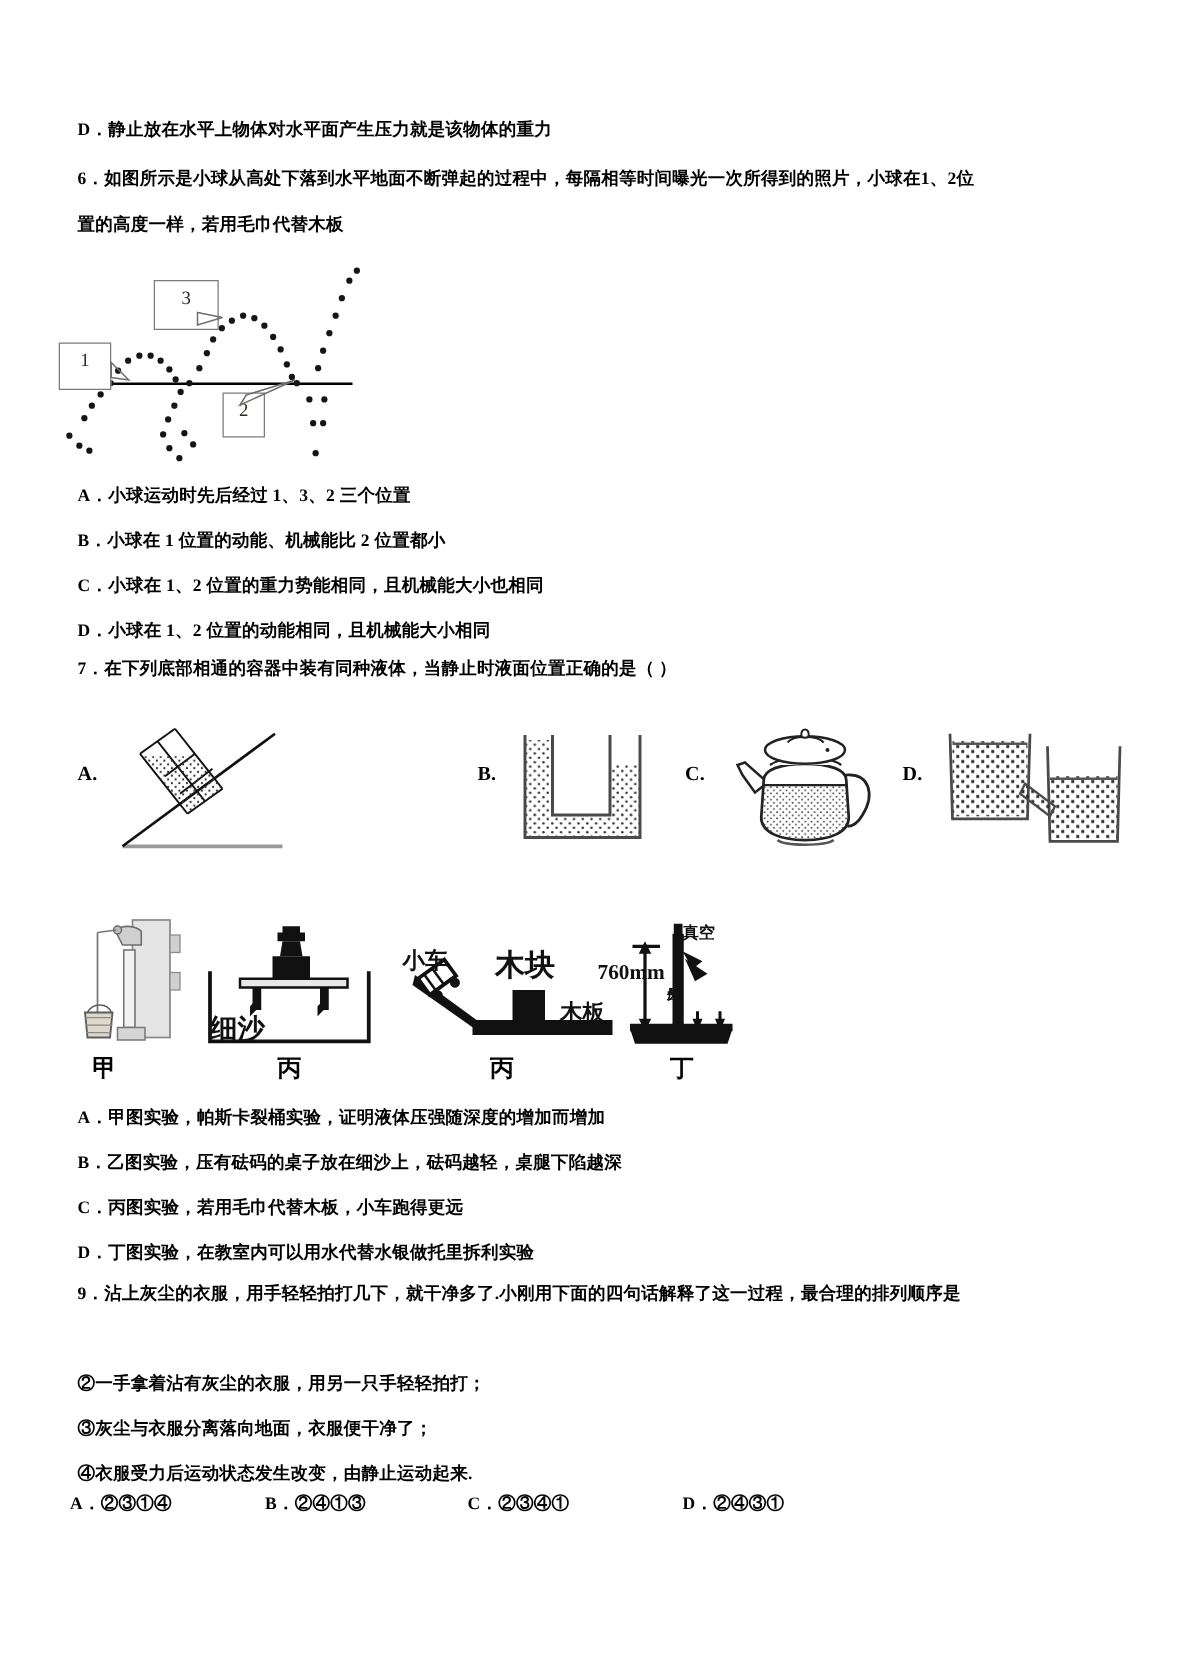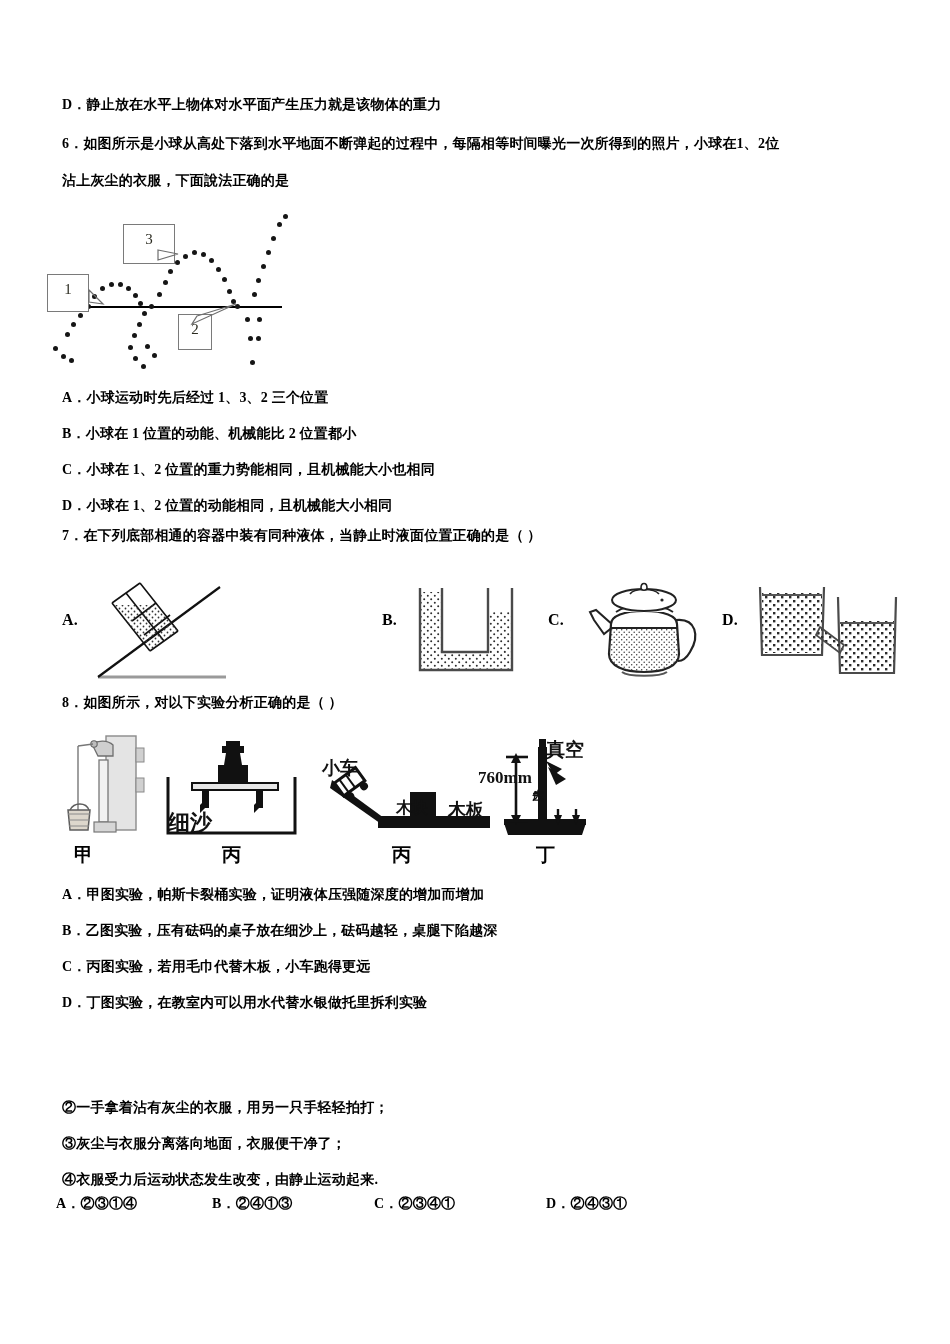--- a/index.html
+++ b/index.html
@@ -90,21 +90,21 @@
   }
 </style>
 </head>
 <body>
 
 <div class="page">
 
   <div class="line" style="left:62px; top:97px;">D．静止放在水平上物体对水平面产生压力就是该物体的重力</div>
 
   <div class="line" style="left:62px; top:136px;">6．如图所示是小球从高处下落到水平地面不断弹起的过程中，每隔相等时间曝光一次所得到的照片，小球在1、2位</div>
-  <div class="line" style="left:62px; top:173px;">沾上灰尘的衣服，下面說法正确的是</div>
+  <div class="line" style="left:62px; top:173px;">置的高度一样，若用毛巾代替木板</div>
 
   <div id="fig-bounce">
     <div class="ground"></div>
 
     <div class="dot" style="left:8px;  top:134px;"></div>
     <div class="dot" style="left:16px; top:142px;"></div>
     <div class="dot" style="left:24px; top:146px;"></div>
     <div class="dot" style="left:20px; top:120px;"></div>
     <div class="dot" style="left:26px; top:110px;"></div>
 
@@ -286,21 +286,20 @@
       <rect x="88" y="46" width="54" height="50" fill="url(#stipD)"></rect>
       <g stroke="#4a4a4a" stroke-width="2.2" fill="none">
         <path d="M86,22 L88,98 L142,98 L144,22"></path>
       </g>
       <line x1="88" y1="48" x2="142" y2="48" stroke="#555" stroke-width="2"></line>
 
       <path d="M68,52 L92,70 L88,78 L64,60 Z" fill="url(#stipD)" stroke="#4a4a4a" stroke-width="1.8"></path>
     </svg>
   </div>
 
-  <div class="line" style="left:62px; top:695px;">8．如图所示，对以下实验分析正确的是（   ）</div>
 
   <div class="fig8" style="left:58px; top:730px; width:110px; height:110px;">
     <svg width="110" height="110" viewBox="0 0 110 110">
 
       <rect x="48" y="6" width="30" height="94" fill="#e4e4e4" stroke="#8a8a8a" stroke-width="1.4"></rect>
       <rect x="78" y="18" width="8" height="14" fill="#d0d0d0" stroke="#8a8a8a" stroke-width="1"></rect>
       <rect x="78" y="48" width="8" height="14" fill="#d0d0d0" stroke="#8a8a8a" stroke-width="1"></rect>
 
       <rect x="41" y="30" width="9" height="62" fill="#f2f2f2" stroke="#777" stroke-width="1.3"></rect>
 
@@ -352,21 +351,21 @@
       <g transform="rotate(-36 28 44)">
         <rect x="16" y="34" width="26" height="16" fill="#fff" stroke="#111" stroke-width="3"></rect>
         <line x1="22" y1="34" x2="22" y2="50" stroke="#111" stroke-width="2"></line>
         <line x1="30" y1="34" x2="30" y2="50" stroke="#111" stroke-width="2"></line>
         <circle cx="21" cy="54" r="4" fill="#111"></circle>
         <circle cx="38" cy="54" r="4" fill="#111"></circle>
       </g>
     </svg>
   </div>
   <div class="cnlbl" style="left:322px; top:756px; font-size:18px;">小车</div>
-  <div class="cnlbl" style="left:396px; top:798px; font-size:16px;">木块</div>
+  <div class="cnlbl" style="left:396px; top:756px; font-size:24px;">木块</div>
   <div class="cnlbl" style="left:448px; top:798px; font-size:18px;">木板</div>
   <div class="subcap" style="left:392px; top:842px;">丙</div>
 
   <div class="fig8" style="left:486px; top:735px; width:120px; height:110px;">
     <svg width="120" height="110" viewBox="0 0 120 110">
 
       <path d="M18,88 L22,100 L96,100 L100,88 Z" fill="#111"></path>
       <rect x="18" y="84" width="82" height="6" fill="#111"></rect>
 
       <rect x="52" y="12" width="9" height="78" fill="#111"></rect>
@@ -381,30 +380,31 @@
       <path d="M30,90 L25,80 L35,80 Z" fill="#111"></path>
       <line x1="20" y1="22" x2="42" y2="22" stroke="#111" stroke-width="2.6"></line>
       <line x1="20" y1="86" x2="42" y2="86" stroke="#111" stroke-width="2.6"></line>
 
       <line x1="72" y1="74" x2="72" y2="86" stroke="#111" stroke-width="2.4"></line>
       <path d="M72,90 L68,80 L76,80 Z" fill="#111"></path>
       <line x1="90" y1="74" x2="90" y2="86" stroke="#111" stroke-width="2.4"></line>
       <path d="M90,90 L86,80 L94,80 Z" fill="#111"></path>
     </svg>
   </div>
-  <div class="cnlbl" style="left:546px; top:737px; font-size:19px;">真空</div>
+  <div class="cnlbl" style="left:546px; top:737px; font-size:13px;">真空</div>
   <div class="cnlbl" style="left:478px; top:768px; font-size:17px; font-family:'Liberation Serif',serif;">760mm</div>
   <div class="cnlbl" style="left:530px; top:780px; font-size:11px; writing-mode:vertical-rl; letter-spacing:1px;">大气压</div>
   <div class="subcap" style="left:536px; top:842px;">丁</div>
 
   <div class="line" style="left:62px; top:923px;">B．乙图实验，压有砝码的桌子放在细沙上，砝码越轻，桌腿下陷越深</div>
   <div class="line" style="left:62px; top:887px;">A．甲图实验，帕斯卡裂桶实验，证明液体压强随深度的增加而增加</div>
   <div class="line" style="left:62px; top:959px;">C．丙图实验，若用毛巾代替木板，小车跑得更远</div>
   <div class="line" style="left:62px; top:995px;">D．丁图实验，在教室内可以用水代替水银做托里拆利实验</div>
 
+  <div class="line" style="left:62px; top:1028px;">9．沾上灰尘的衣服，用手轻轻拍打几下，就干净多了.小刚用下面的四句话解释了这一过程，最合理的排列顺序是</div>
   <div class="line" style="left:62px; top:1100px;">②一手拿着沾有灰尘的衣服，用另一只手轻轻拍打；</div>
   <div class="line" style="left:62px; top:1136px;">③灰尘与衣服分离落向地面，衣服便干净了；</div>
   <div class="line" style="left:62px; top:1172px;">④衣服受力后运动状态发生改变，由静止运动起来.</div>
 
   <div class="line" style="left:44px; top:1196px;margin-left:12px;">A．②③①④</div>
   <div class="line" style="left:212px; top:1196px;">B．②④①③</div>
   <div class="line" style="left:374px; top:1196px;">C．②③④①</div>
   <div class="line" style="left:546px; top:1196px;">D．②④③①</div>
 
 </div>

